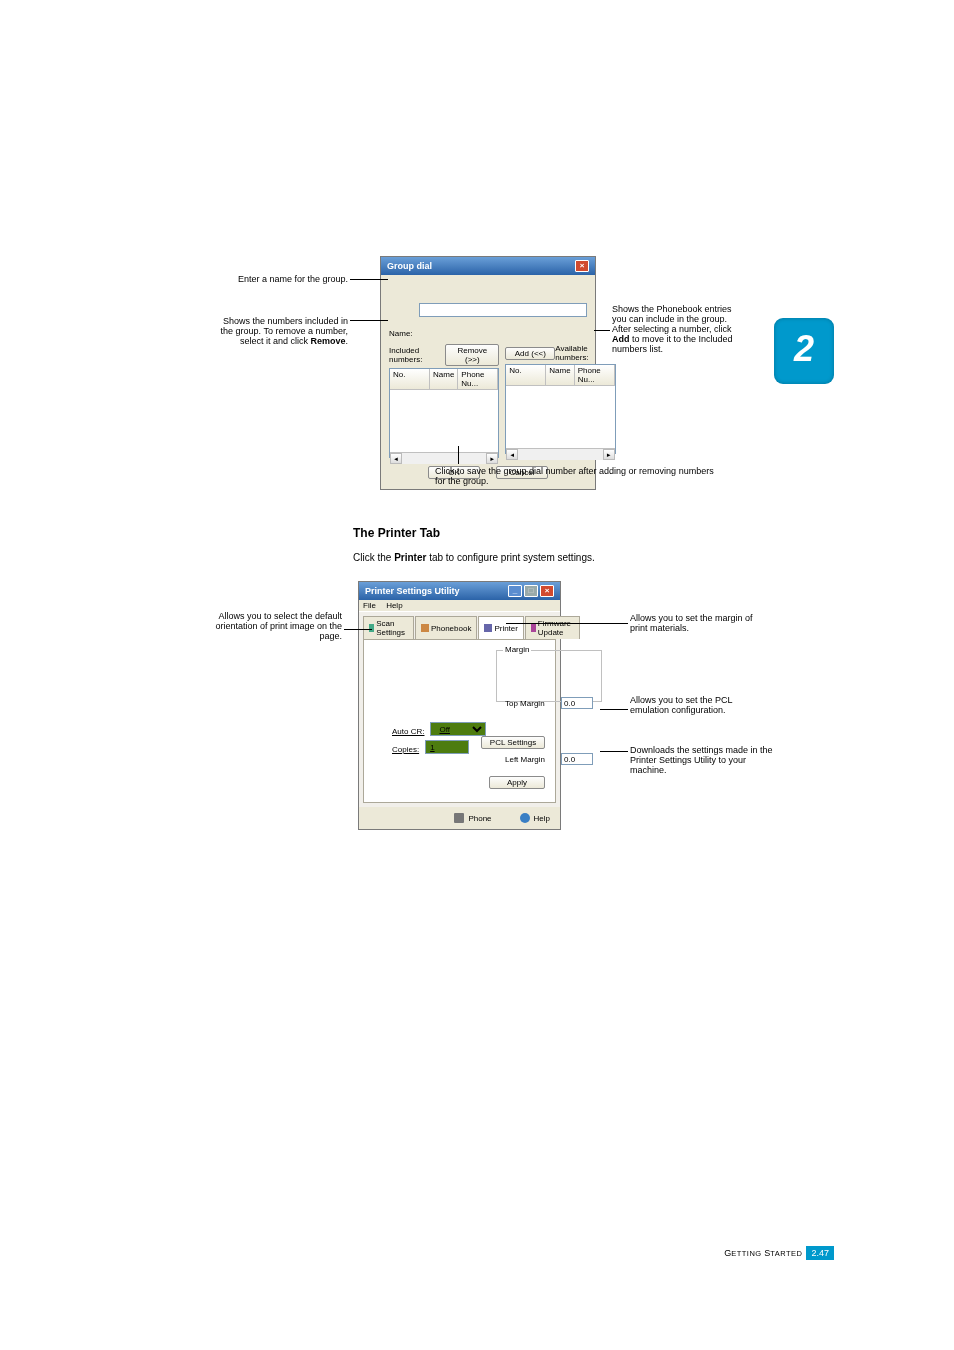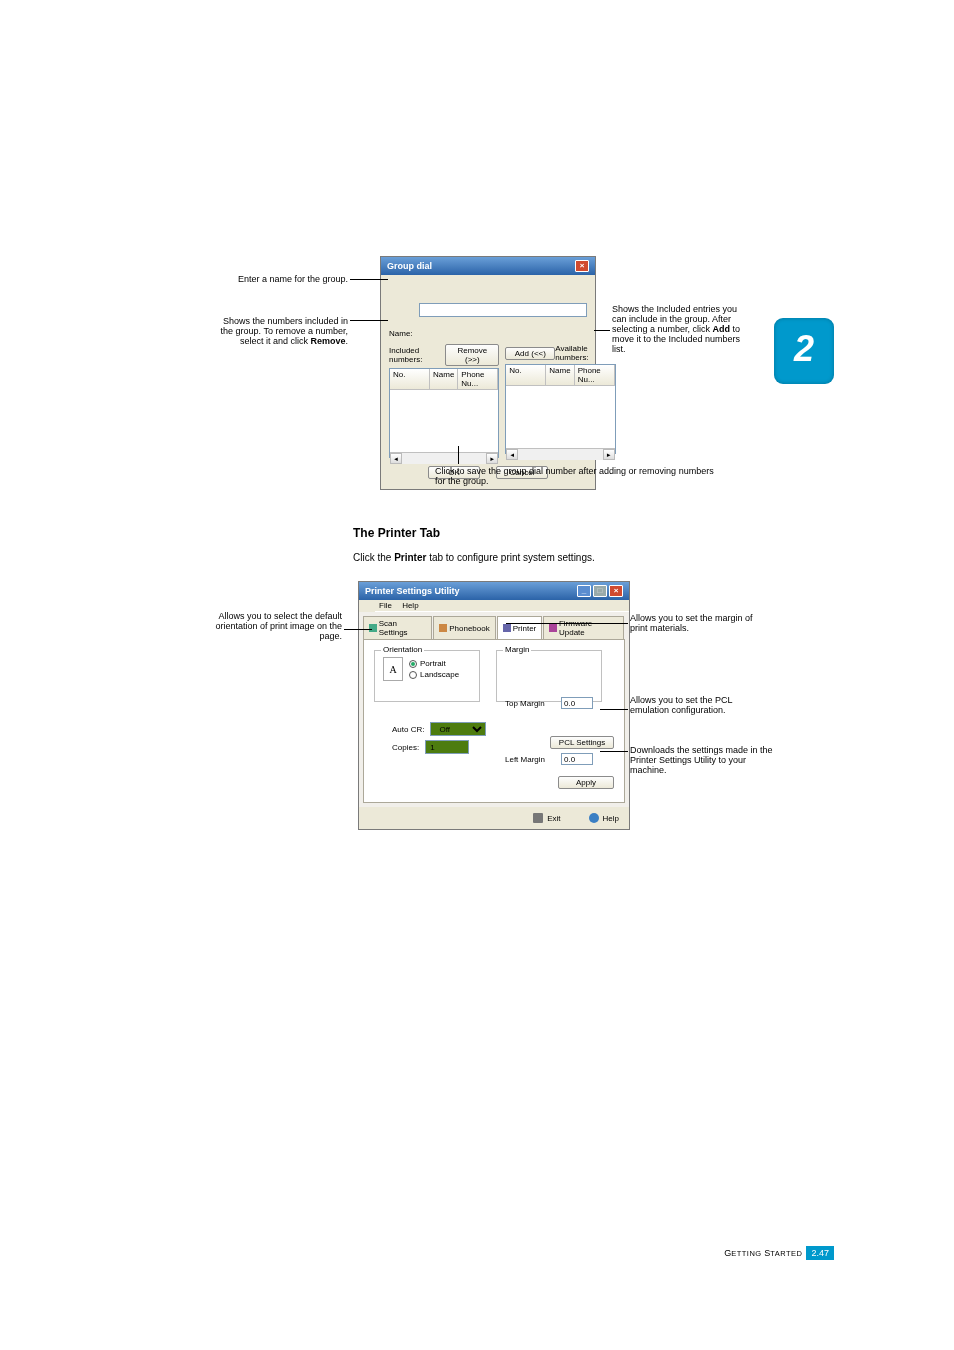--- a/index.html
+++ b/index.html
@@ -140,26 +140,26 @@
     position: relative;
     width: 600px;
     margin-left: 210px;
     margin-top: 0;
     height: 270px;
   }
   .dialog2 {
     position: absolute;
     left: 148px;
     top: 0;
-    width: 272px;
+    width: 203px;
     background: #ece9d8;
     border: 1px solid #7a7a7a;
     font-size: 8px;
   }
-  .menubar { background: #ece9d8; border-bottom: 1px solid #fff; padding: 1px 4px; font-size: 8px; margin-left: 16px; }
+  .menubar { background: #ece9d8; border-bottom: 1px solid #fff; padding: 1px 4px; font-size: 8px; }
   .menubar span { margin-right: 8px; }
   .app-body { background: #f1efea; padding: 4px; }
   .tabbar { display: flex; font-size: 8px; }
   .tab {
     background: #ece9d8;
     border: 1px solid #aca899;
     border-bottom: none;
     padding: 2px 5px;
     margin-right: 1px;
     display: flex;
@@ -208,21 +208,21 @@
     font-size: 10px;
     font-family: 'Times New Roman', serif;
   }
   .radio-stack { display: flex; flex-direction: column; gap: 2px; }
   .radio-stack label { display: flex; align-items: center; gap: 3px; font-size: 8px; }
   .radio-dot { width: 8px; height: 8px; border: 1px solid #555; border-radius: 50%; display:inline-flex; align-items:center; justify-content:center; }
   .radio-dot.on::after { content:""; width:4px; height:4px; background:#2a6; border-radius:50%; }
   .margin-rows { display: flex; flex-direction: column; gap: 4px; }
   .m-row { display: flex; align-items: center; justify-content: space-between; margin-top: 40px; }
   .m-row input { width: 32px; height: 12px; border: 1px solid #7f9db9; font-size:8px; padding: 0 2px; }
-  .field-row { position: absolute; display: flex; align-items: center; gap: 6px; font-size: 8px; }
+  .field-row { position: absolute; display: flex; align-items: flex-end; gap: 6px; font-size: 8px; text-decoration: underline; }
   .fr-auto { left: 28px; top: 82px; }
   .fr-copies { left: 28px; top: 100px; }
   .inset-input { border: 1px solid #7f9db9; background:#4d7c0f; height: 14px; font-size:8px; padding: 0 4px; }
   .sel { width: 56px; }
   .txt-num { width: 44px; }
   .btn-row { position: absolute; right: 10px; display: flex; }
   .br-pcl { top: 96px; }
   .br-apply { top: 136px; }
   .footer-btns {
     display: flex;
@@ -320,21 +320,21 @@
 
     <div class="callout left" style="left:0; top:18px; width:138px;">Enter a name for the group.</div>
     <div class="callout-line" style="left:140px; top:23px; width:38px;"></div>
 
     <div class="callout left" style="left:0; top:60px; width:138px;">
       <span>Shows the numbers included in the group. To remove a number, select it and click </span><b>Remove</b><span>.</span>
     </div>
     <div class="callout-line" style="left:140px; top:64px; width:38px;"></div>
 
     <div class="callout" style="left:402px; top:48px; width:132px;">
-      <span>Shows the Included entries you can include in the group. After selecting a number, click </span><b>Add</b><span> to move it to the Included numbers list.</span>
+      <span>Shows the Phonebook entries you can include in the group. After selecting a number, click </span><b>Add</b><span> to move it to the Included numbers list.</span>
     </div>
     <div class="callout-line" style="left:384px; top:74px; width:16px;"></div>
 
     <div class="callout-vline" style="left:248px; top:190px; height:18px;"></div>
     <div class="caption-below">Click to save the group dial number after adding or removing numbers for the group.</div>
   </div>
 
   <div class="section2">
     <h3>The Printer Tab</h3>
     <p class="desc">
@@ -370,36 +370,20 @@
           <div class="tab active">
               <span class="tab-icon ti-printer"></span>
               <span>Printer</span>
             </div>
           <div class="tab">
               <span class="tab-icon ti-fw"></span>
               <span>Firmware Update</span>
             </div>
         </div>
         <div class="tab-content">
-          <div class="groupbox gb-orient">
-            <span class="legend">Orientation</span>
-            <div class="orient-inner">
-              <div class="page-ico">A</div>
-              <div class="radio-stack">
-                <label>
-                    <span class="radio-dot on"></span>
-                    <span>Portrait</span>
-                  </label>
-                <label>
-                    <span class="radio-dot"></span>
-                    <span>Landscape</span>
-                  </label>
-              </div>
-            </div>
-          </div>
           <div class="groupbox gb-margin">
             <span class="legend">Margin</span>
             <div class="margin-rows">
               <div class="m-row">
                 <span>Top Margin</span>
                 <input type="text" value="0.0" style="">
               </div>
               <div class="m-row">
                 <span>Left Margin</span>
                 <input type="text" value="0.0" style="">
@@ -418,21 +402,21 @@
             <button class="btn-xp" style="min-width:64px;">PCL Settings</button>
           </div>
           <div class="btn-row br-apply">
             <button class="btn-xp" style="min-width:56px;">Apply</button>
           </div>
         </div>
       </div>
       <div class="footer-btns">
         <div class="fb">
             <span class="fb-ico ico-exit"></span>
-            <span>Exit</span>
+            <span>Phone</span>
           </div>
         <div class="fb">
             <span class="fb-ico ico-help"></span>
             <span>Help</span>
           </div>
       </div>
     </div>
 
     <div class="callout left" style="left:0; top:30px; width:132px;">Allows you to select the default orientation of print image on the page.</div>
     <div class="callout-line" style="left:134px; top:48px; width:28px;"></div>

